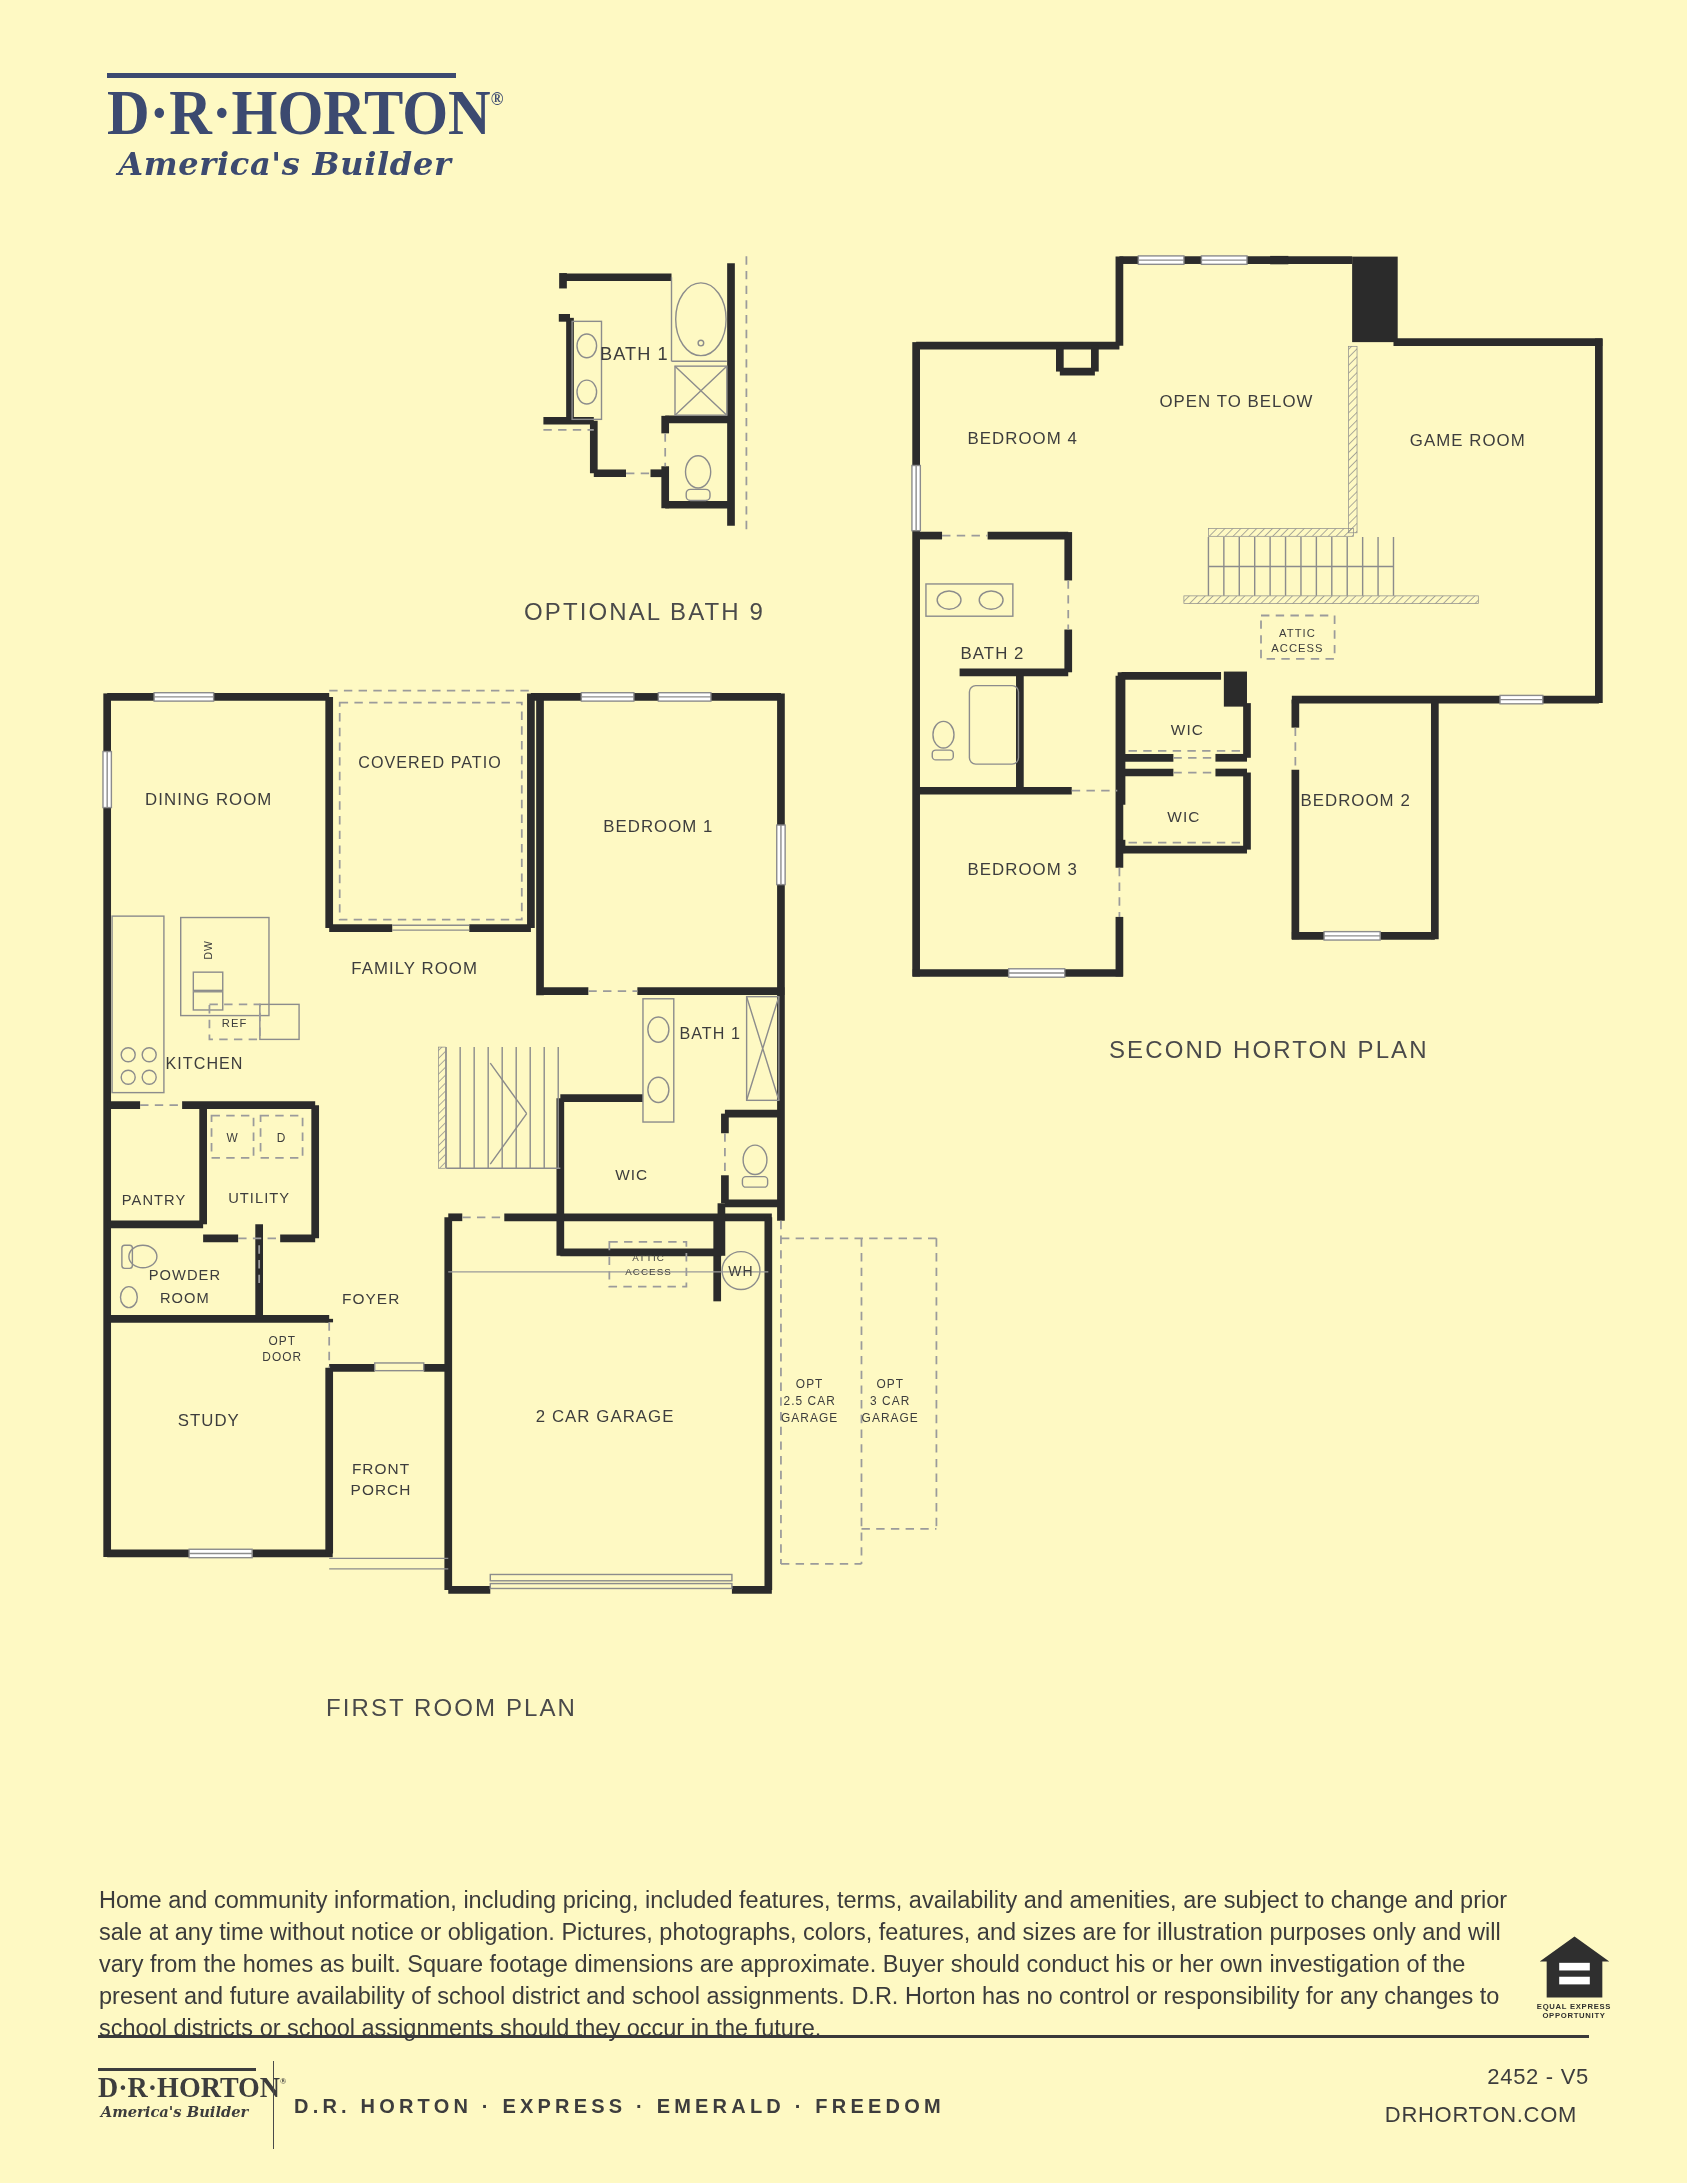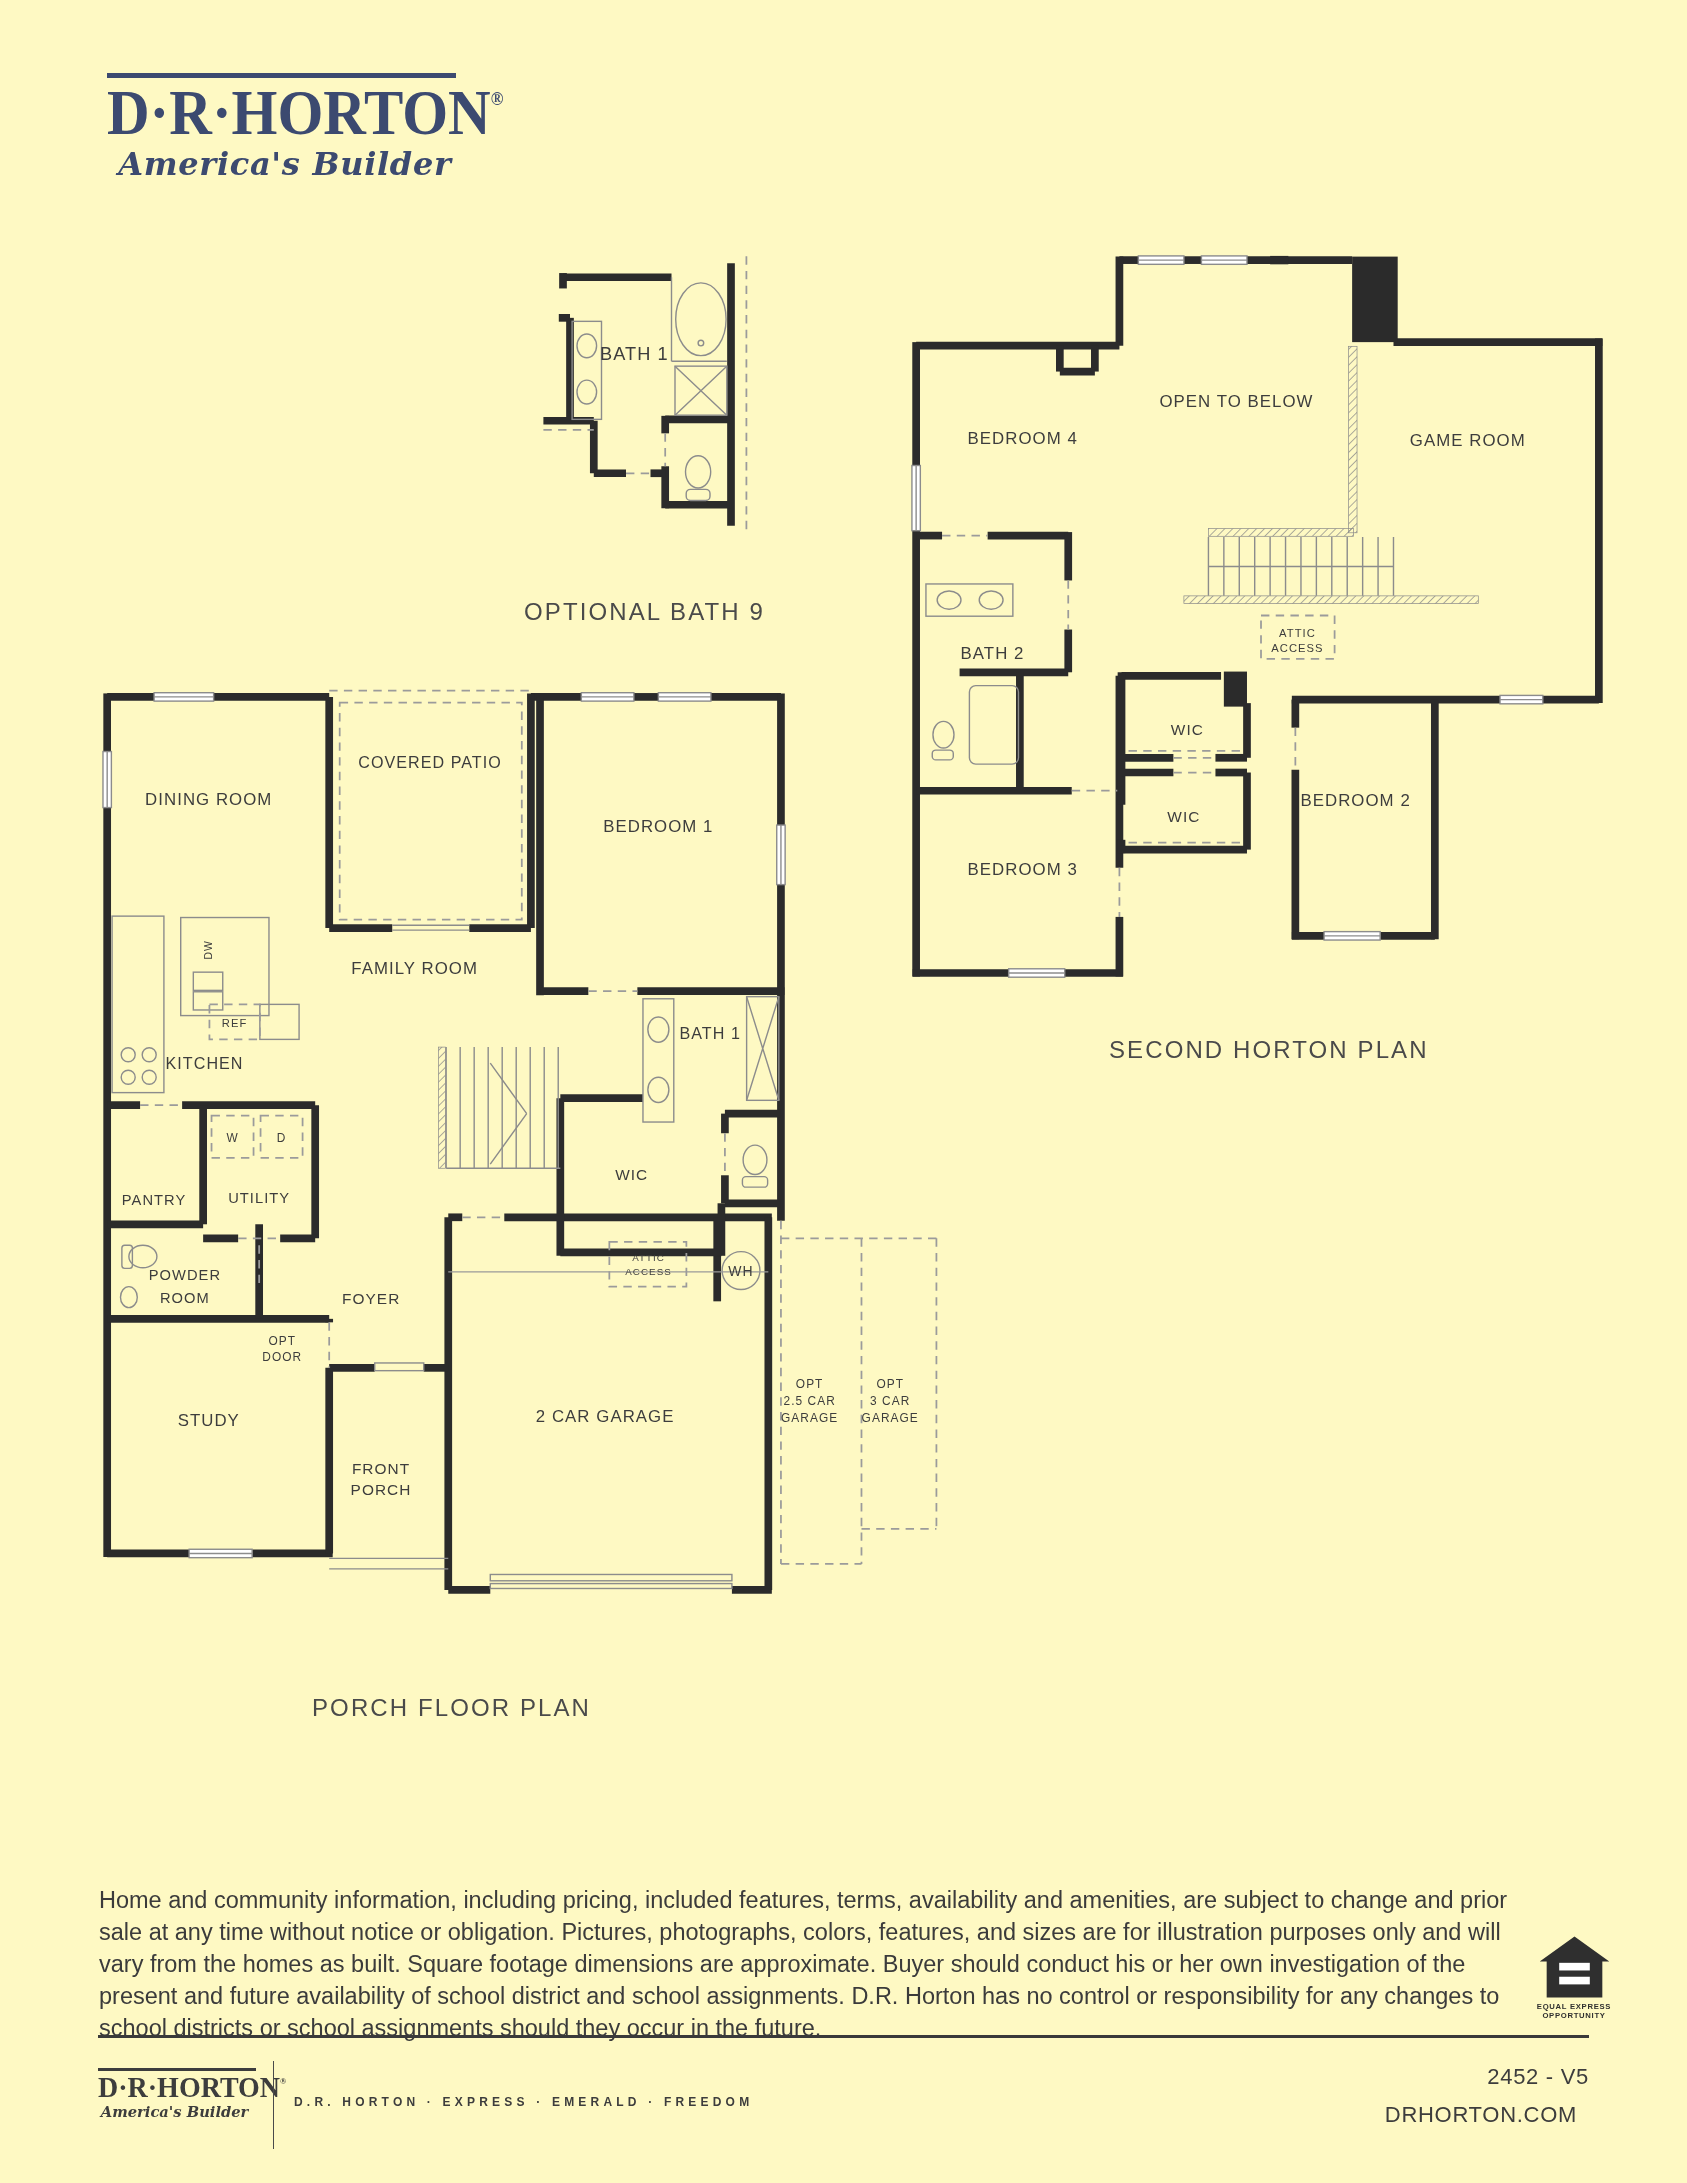--- a/index.html
+++ b/index.html
@@ -31,21 +31,21 @@
   
   .footer-rule{position:absolute;left:98px;top:2035px;width:1491px;height:2.8px;background:#3a3a3a;}
   .flogo{position:absolute;left:98px;top:2068px;color:#3d3d3d;width:161px;}
   .flogo-rule{width:158px;height:2.8px;background:#3d3d3d;margin-bottom:2.1px;}
   .flogo-text{font-family:"Liberation Serif",serif;font-weight:700;font-size:28px;line-height:1;
               white-space:nowrap;transform:scaleY(1.05);transform-origin:left top;}
   .flogo-reg{font-size:8.4px;vertical-align:12.6px;}
   .flogo-tagline{font-family:"DejaVu Serif",serif;font-style:italic;font-weight:700;font-size:14.7px;
                  padding-left:2.8px;margin-top:2.1px;white-space:nowrap;}
   .fdivider{position:absolute;left:273px;top:2061px;width:1.4px;height:88px;background:#4a4a4a;}
-  .fbrands{position:absolute;left:294px;top:2095px;font-size:12px;font-weight:700;
+  .fbrands{position:absolute;left:294px;top:2095px;font-size:20px;font-weight:700;
            letter-spacing:4.2px;color:#3d3d3d;white-space:nowrap;}
   .fplan{position:absolute;right:98px;top:2064px;font-size:22px;font-weight:400;color:#3d3d3d;
          letter-spacing:0.7px;text-align:right;}
   .fsite{position:absolute;right:110px;top:2102px;font-size:22px;font-weight:400;color:#3d3d3d;
          letter-spacing:0.7px;}
 </style>
 </head>
 <body>
 
 <div class="page">
@@ -347,21 +347,21 @@
     <text x="404" y="1126" font-size="22" text-anchor="middle">FRONT</text>
     <text x="404" y="1156" font-size="22" text-anchor="middle">PORCH</text>
     <text x="724" y="1052" font-size="24" text-anchor="middle">2 CAR GARAGE</text>
     <text x="1016" y="1004" font-size="17" text-anchor="middle">OPT</text>
     <text x="1016" y="1028" font-size="17" text-anchor="middle">2.5 CAR</text>
     <text x="1016" y="1052" font-size="17" text-anchor="middle">GARAGE</text>
     <text x="1131" y="1004" font-size="17" text-anchor="middle">OPT</text>
     <text x="1131" y="1028" font-size="17" text-anchor="middle">3 CAR</text>
     <text x="1131" y="1052" font-size="17" text-anchor="middle">GARAGE</text>
   </svg>
-  <div class="plan-title" style="left:301px;top:1694px;width:301px;">PORCH FLOOR PLAN</div>
+  <div class="plan-title" style="left:301px;top:1694px;width:301px;">FIRST ROOM PLAN</div>
 
   <p class="disclaimer">Home and community information, including pricing, included features, terms, availability and amenities, are subject to change and prior sale at any time without notice or obligation. Pictures, photographs, colors, features, and sizes are for illustration purposes only and will vary from the homes as built.  Square footage dimensions are approximate. Buyer should conduct his or her own investigation of the present and future availability of school district and school assignments.  D.R. Horton has no control or responsibility for any changes to school districts or school assignments should they occur in the future.</p>
 
   <div class="eho">
     <svg width="73" height="64" viewBox="0 0 104 92">
       <path d="M52,2 L102,38 H92 V90 H12 V38 H2 Z" fill="#2f2f2f"></path>
       <rect x="30" y="40" width="44" height="11" fill="#ffffff"></rect>
       <rect x="30" y="60" width="44" height="11" fill="#ffffff"></rect>
     </svg>
     <div class="eho-caption">

